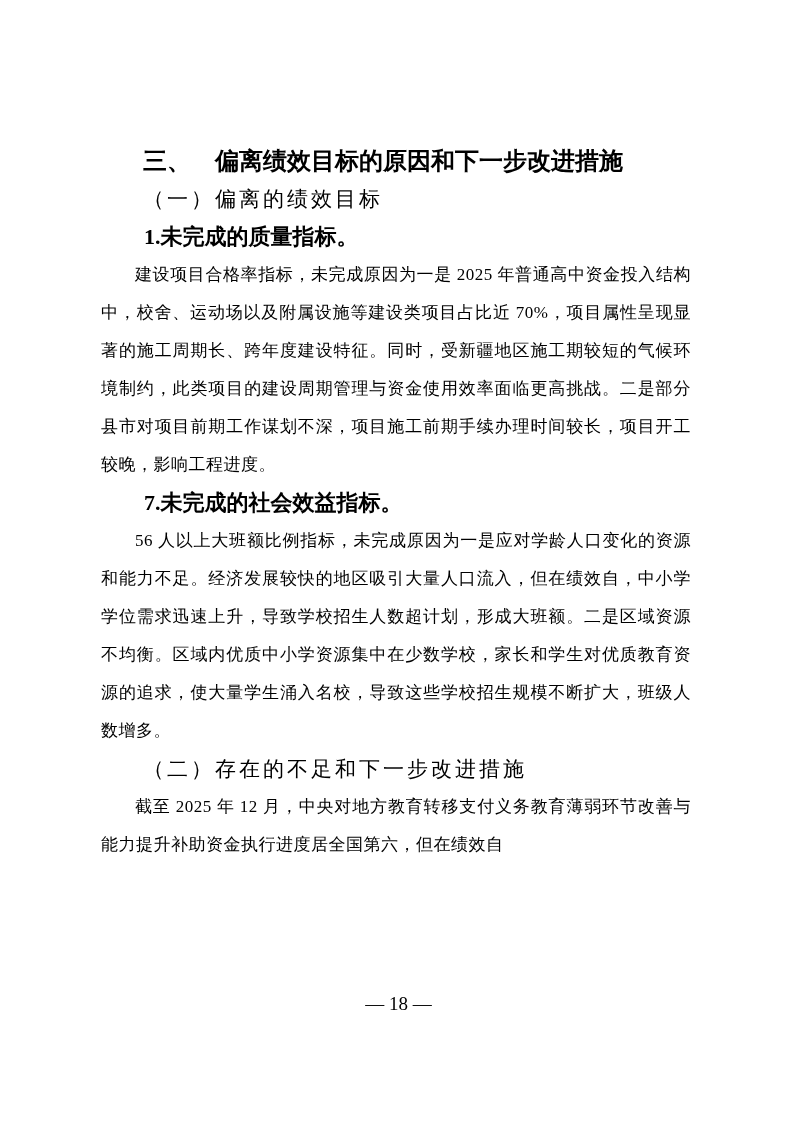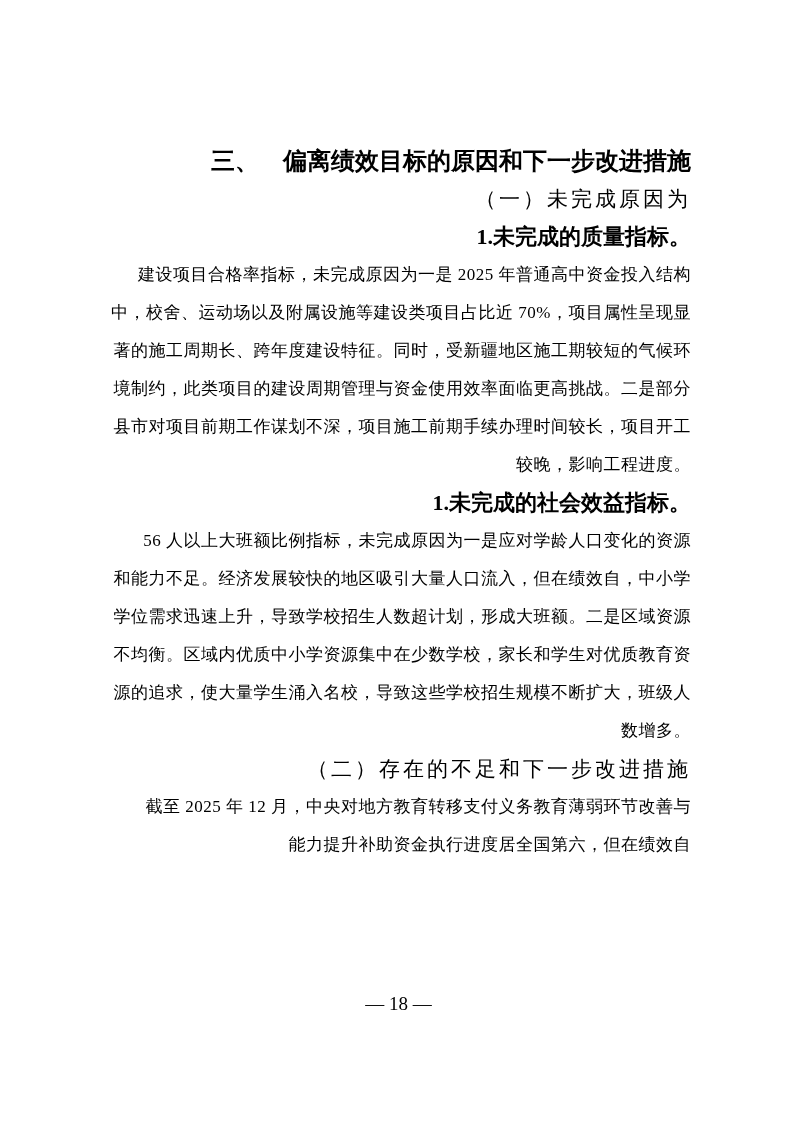--- a/index.html
+++ b/index.html
@@ -18,21 +18,20 @@
   }
   .content {
     position: absolute;
     left: 101px;
     top: 142px;
     width: 590px;
   }
   .content p, .content h1 {
     margin: 0;
     padding: 0;
-    text-align: right;
   }
   .h1 {
     font-family: "Liberation Sans", "DejaVu Sans", sans-serif;
     font-weight: bold;
     font-size: 24px;
     line-height: 38px;
     text-indent: 1.75em;
     white-space: nowrap;
   }
   .kai {
@@ -71,27 +70,27 @@
   }
 </style>
 </head>
 <body>
 
 <div class="page">
   <div class="content">
 
     <h1 class="h1">三、　偏离绩效目标的原因和下一步改进措施</h1>
 
-    <p class="kai">（一）未完成原因为</p>
+    <p class="kai">（一）偏离的绩效目标</p>
 
     <p class="point-head">1.未完成的质量指标。</p>
 
     <p class="body-para">建设项目合格率指标，未完成原因为一是 2025 年普通高中资金投入结构中，校舍、运动场以及附属设施等建设类项目占比近 70%，项目属性呈现显著的施工周期长、跨年度建设特征。同时，受新疆地区施工期较短的气候环境制约，此类项目的建设周期管理与资金使用效率面临更高挑战。二是部分县市对项目前期工作谋划不深，项目施工前期手续办理时间较长，项目开工较晚，影响工程进度。</p>
 
-    <p class="point-head">1.未完成的社会效益指标。</p>
+    <p class="point-head">7.未完成的社会效益指标。</p>
 
     <p class="body-para"><span>56 人以上大班额比例指标，未完成原因为</span><b>一是</b><span>应对学龄人口变化的资源和能力不足。经济发展较快的地区吸引大量人口流入，但在绩效自，中小学学位需求迅速上升，导致学校招生人数超计划，形成大班额。</span><b>二是</b><span>区域资源不均衡。区域内优质中小学资源集中在少数学校，家长和学生对优质教育资源的追求，使大量学生涌入名校，导致这些学校招生规模不断扩大，班级人数增多。</span></p>
 
     <p class="kai">（二）存在的不足和下一步改进措施</p>
 
 
     <p class="body-para">截至 2025 年 12 月，中央对地方教育转移支付义务教育薄弱环节改善与能力提升补助资金执行进度居全国第六，但在绩效自</p>
 
   </div>
 

